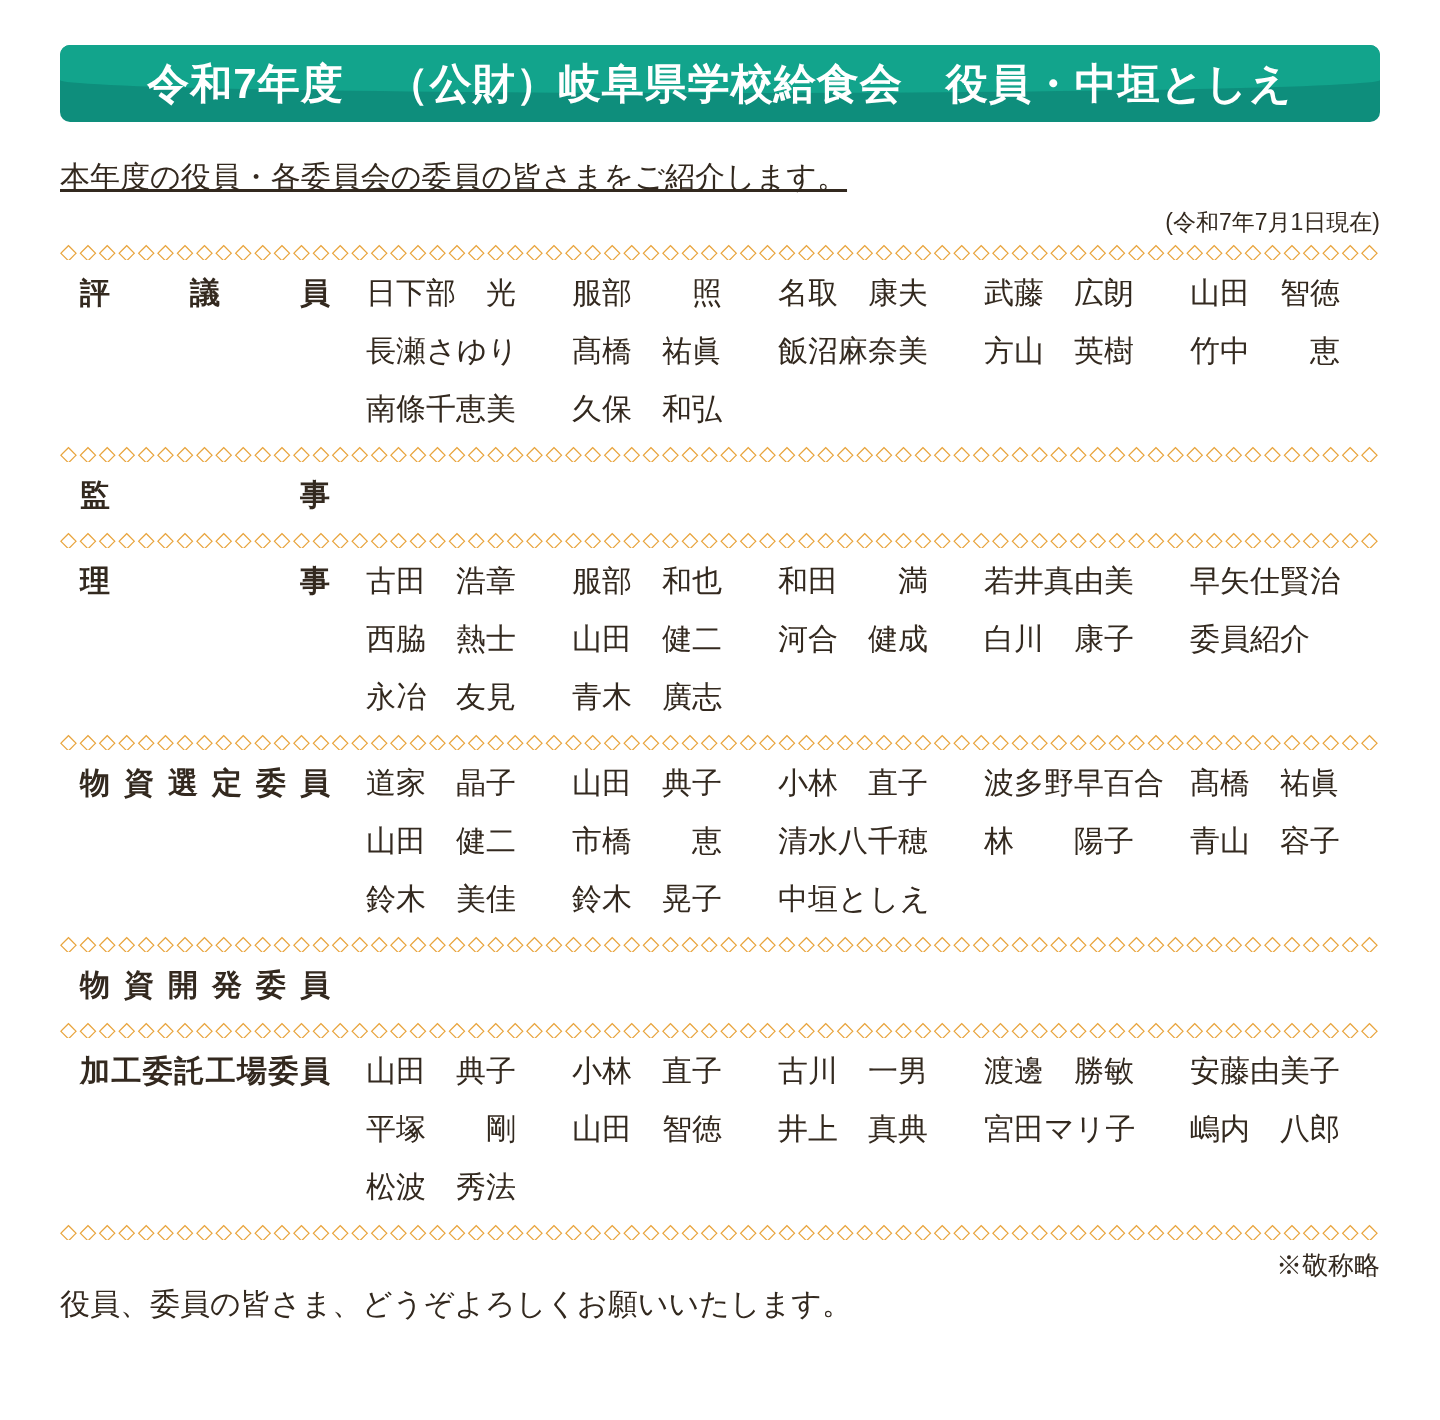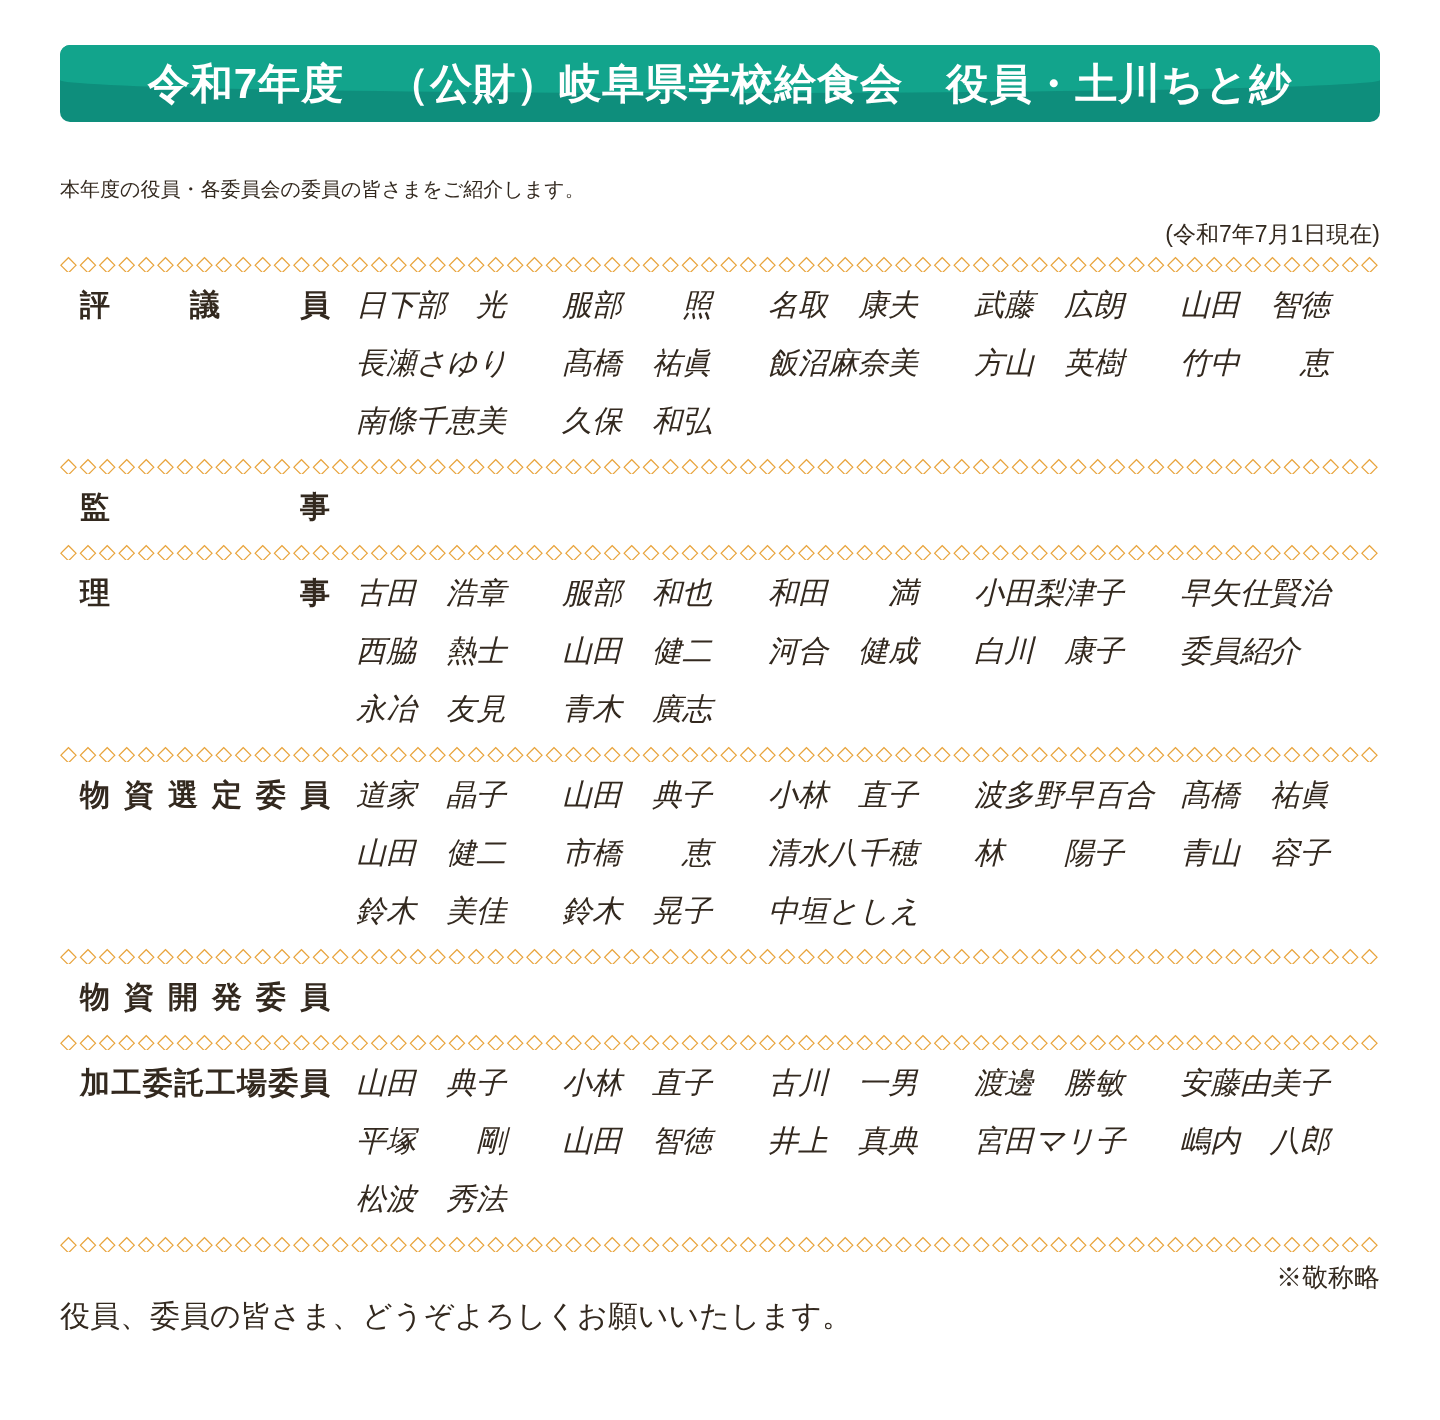--- a/index.html
+++ b/index.html
@@ -32,21 +32,21 @@
     display:flex;align-items:center;justify-content:center;
     height:100%;
     color:#ffffff;
     font-size:42px;
     font-weight:bold;
     letter-spacing:1px;
     white-space:pre;
   }
 
   
-  .intro{margin-top:48px;font-size:20px;line-height:38px;}
+  .intro{margin-top:36px;font-size:30px;line-height:38px;text-decoration:underline;}
   .date-note{margin-top:12px;margin-bottom:8px;text-align:right;font-size:23px;line-height:28px;}
 
   
   .divider{
     height:16px;line-height:15px;
     overflow:hidden;white-space:nowrap;
     font-family:"DejaVu Sans",sans-serif;
     font-size:22px;letter-spacing:2.5px;
     color:#e8a43d;
     user-select:none;
@@ -56,44 +56,43 @@
   .section{display:flex;align-items:flex-start;padding:17px 0 21px;}
   .section-label{
     width:250px;
     margin-left:20px;
     display:flex;justify-content:space-between;
     font-size:30px;font-weight:600;
     line-height:32px;height:32px;
     flex-shrink:0;
   }
   .names{
-    margin-left:26px;
+    margin-left:36px;
     display:grid;
     grid-template-columns:repeat(5,154px);
     column-gap:52px;
     row-gap:26px;
-    font-style:italic;
   }
   .member-name{
     font-size:30px;line-height:32px;
     white-space:pre;
     overflow:visible;
   }
 
   
   .honorific{margin-top:10px;text-align:right;font-size:26px;line-height:30px;}
   .closing{margin-top:6px;font-size:30px;line-height:36px;}
 </style>
 </head>
 <body>
 
 <div class="page">
 
   <div class="banner">
-    <div class="banner-title">令和7年度　（公財）岐阜県学校給食会　役員・土川ちと紗</div>
+    <div class="banner-title">令和7年度　（公財）岐阜県学校給食会　役員・中垣としえ</div>
   </div>
 
   <div class="intro">本年度の役員・各委員会の委員の皆さまをご紹介します。</div>
 
   <div class="date-note">(令和7年7月1日現在)</div>
 
   <div id="sections-container">
       <div class="divider">◇◇◇◇◇◇◇◇◇◇◇◇◇◇◇◇◇◇◇◇◇◇◇◇◇◇◇◇◇◇◇◇◇◇◇◇◇◇◇◇◇◇◇◇◇◇◇◇◇◇◇◇◇◇◇◇◇◇◇◇◇◇◇◇◇◇◇◇◇◇◇◇◇◇◇◇◇◇◇◇◇◇◇◇◇◇◇◇◇◇◇◇◇◇◇</div>
       <div class="section">
         <div class="section-label">
@@ -126,21 +125,21 @@
       <div class="divider">◇◇◇◇◇◇◇◇◇◇◇◇◇◇◇◇◇◇◇◇◇◇◇◇◇◇◇◇◇◇◇◇◇◇◇◇◇◇◇◇◇◇◇◇◇◇◇◇◇◇◇◇◇◇◇◇◇◇◇◇◇◇◇◇◇◇◇◇◇◇◇◇◇◇◇◇◇◇◇◇◇◇◇◇◇◇◇◇◇◇◇◇◇◇◇</div>
       <div class="section">
         <div class="section-label">
           <span>理</span>
           <span>事</span>
         </div>
         <div class="names">
           <div class="member-name">古田　浩章</div>
           <div class="member-name">服部　和也</div>
           <div class="member-name">和田　　満</div>
-          <div class="member-name">小田梨津子</div>
+          <div class="member-name">若井真由美</div>
           <div class="member-name">早矢仕賢治</div>
           <div class="member-name">西脇　熱士</div>
           <div class="member-name">山田　健二</div>
           <div class="member-name">河合　健成</div>
           <div class="member-name">白川　康子</div>
           <div class="member-name">委員紹介</div>
           <div class="member-name">永冶　友見</div>
           <div class="member-name">青木　廣志</div>
         </div>
       </div>

